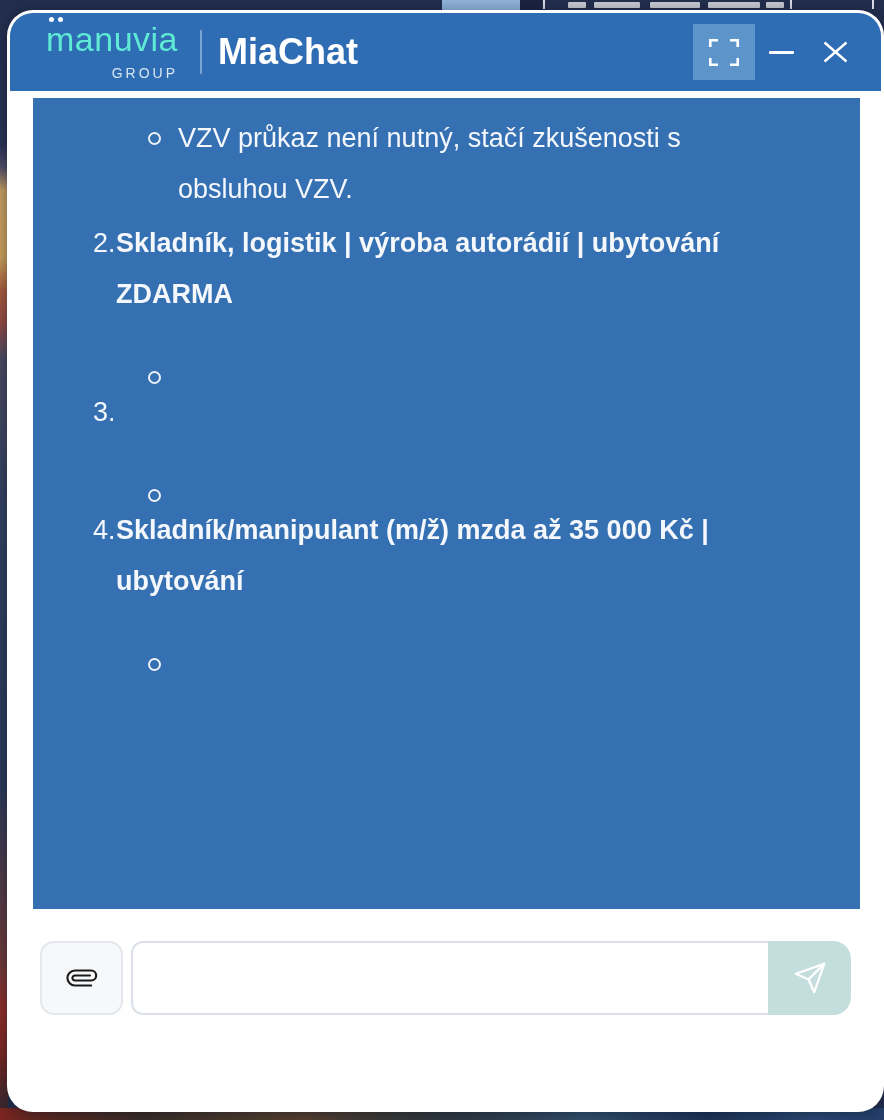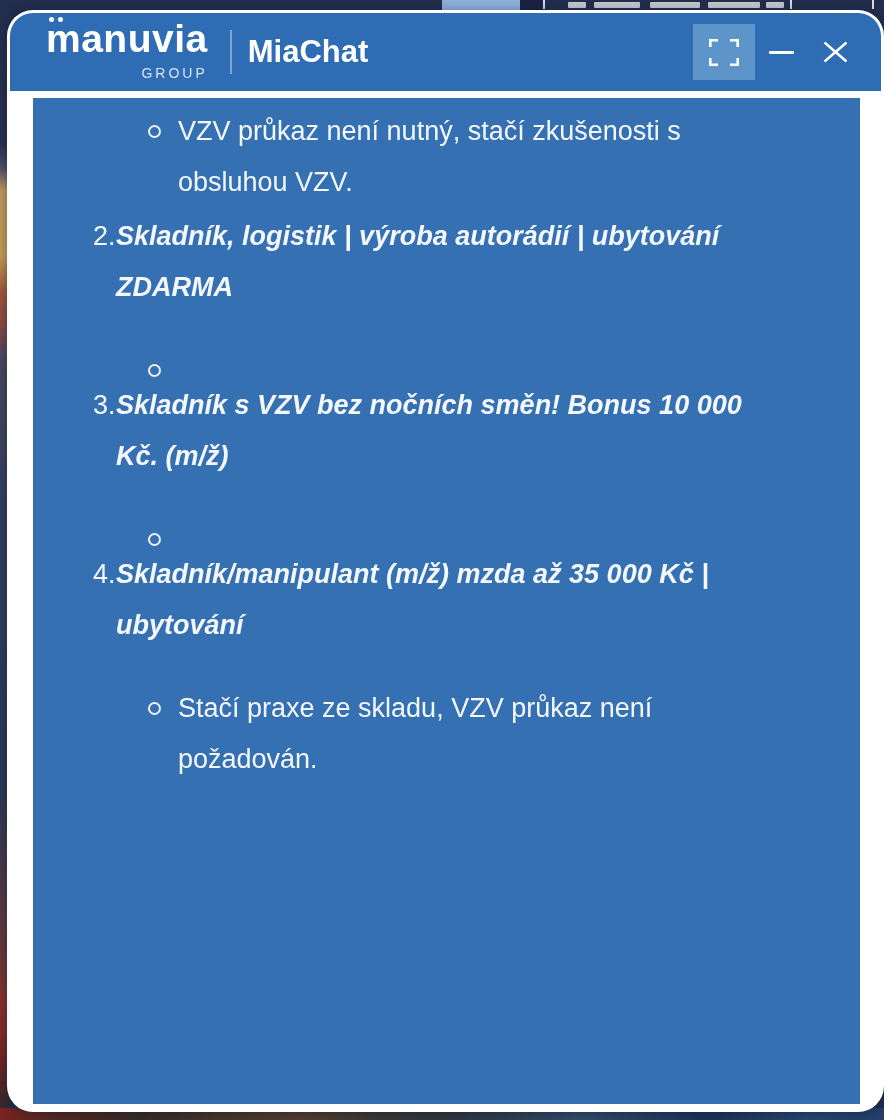--- a/index.html
+++ b/index.html
@@ -43,54 +43,54 @@
 
   
   .header {
     margin: 3px 3px 0 3px; height: 78px;
     background: #2E6CB4; border-radius: 23px 23px 0 0;
     display: flex; align-items: center; padding: 0 24px 0 36px;
     color: #FFFFFF;
   }
   .logo { display: flex; flex-direction: column; align-items: flex-end; }
   .logo-main {
-    position: relative; font-size: 39px; font-weight: 700;
-    letter-spacing: 0.5px; color: #ffffff; line-height: 30px;
+    position: relative; font-size: 34px; font-weight: 400;
+    letter-spacing: 0.5px; color: #5eead4; line-height: 30px;
   }
   .mdots {
     position: absolute; left: 3px; top: -7px;
     width: 5px; height: 5px; border-radius: 50%;
     background: #FFFFFF; box-shadow: 9px 0 0 #FFFFFF;
   }
   .logo-sub {
     font-size: 14px; letter-spacing: 3px; color: #D8E6F3;
     font-weight: 400; margin-top: 12px; line-height: 15px;
   }
   .hdr-divider { width: 2px; height: 44px; background: #7BA4D3; margin: 0 16px 0 22px; }
-  .hdr-title { font-size: 31px; font-weight: 700; color: #FFFFFF; }
+  .hdr-title { font-size: 36px; font-weight: 700; color: #FFFFFF; }
   .hdr-spacer { flex: 1; }
   .expand-btn {
     width: 62px; height: 56px; background: #5D95CA; border: none;
     display: flex; align-items: center; justify-content: center; cursor: pointer;
   }
   .win-btn { background: none; border: none; cursor: pointer; display: flex; align-items: center; justify-content: center; }
   .min-btn { width: 40px; height: 40px; margin-left: 6px; }
   .min-bar { width: 25px; height: 3px; background: #FFFFFF; border-radius: 1px; }
   .close-btn { width: 44px; height: 44px; margin-left: 12px; }
 
   
   .chat-area { padding: 7px 24px 0 26px; }
   .bubble {
-    background: #3570B2; width: 827px; height: 1006px;
+    background: #3570B2; width: 827px; height: 811px;
     color: #F4F7FB; overflow: hidden;
-    padding-top: 8px; font-size: 27px; line-height: 51px;
+    padding-top: 15px; font-size: 27px; line-height: 51px;
   }
   .oitem { display: flex; margin-left: 60px; margin-top: 3px; }
   .onum { flex: 0 0 23px; font-weight: 400; }
-  .otitle { font-weight: 700; max-width: 630px; font-style: italic; }
+  .otitle { font-weight: 700; max-width: 630px; }
   .sub { display: flex; margin-left: 115px; margin-top: 32px; }
   .sub.first { margin-top: 0; }
   .circ {
     flex: 0 0 13px; width: 13px; height: 13px; margin-top: 19px; margin-right: 17px;
     border: 2px solid #EDF2F8; border-radius: 50%;
   }
   .btext { font-weight: 400; max-width: 555px; }
 
   
   .composer {
@@ -184,33 +184,31 @@
       <div class="oitem">
         <span class="onum">2.</span>
         <div class="otitle">Skladník, logistik | výroba autorádií | ubytování ZDARMA</div>
       </div>
       <div class="sub">
         <span class="circ"></span>
       </div>
 
       <div class="oitem">
         <span class="onum">3.</span>
-        <div class="otitle">Skladník s VZV bez nočních směn! Bonus 10 000 Kč. (m/ž)</div>
       </div>
       <div class="sub">
         <span class="circ"></span>
       </div>
 
       <div class="oitem">
         <span class="onum">4.</span>
         <div class="otitle">Skladník/manipulant (m/ž) mzda až 35 000 Kč | ubytování</div>
       </div>
       <div class="sub">
         <span class="circ"></span>
-        <div class="btext">Stačí praxe ze skladu, VZV průkaz není požadován.</div>
       </div>
 
     </div>
   </div>
 
   <div class="composer">
     <button class="attach-btn">
       <span style="display:flex; transform:rotate(45deg);">
         <svg width="30" height="30" viewBox="0 0 24 24" fill="none" stroke="#1A1A1A" stroke-width="1.7" stroke-linecap="round" stroke-linejoin="round">
           <path d="M21.44 11.05l-9.19 9.19a6 6 0 0 1-8.49-8.49l9.19-9.19a4 4 0 0 1 5.66 5.66l-9.2 9.19a2 2 0 0 1-2.83-2.83l8.49-8.48"></path>

